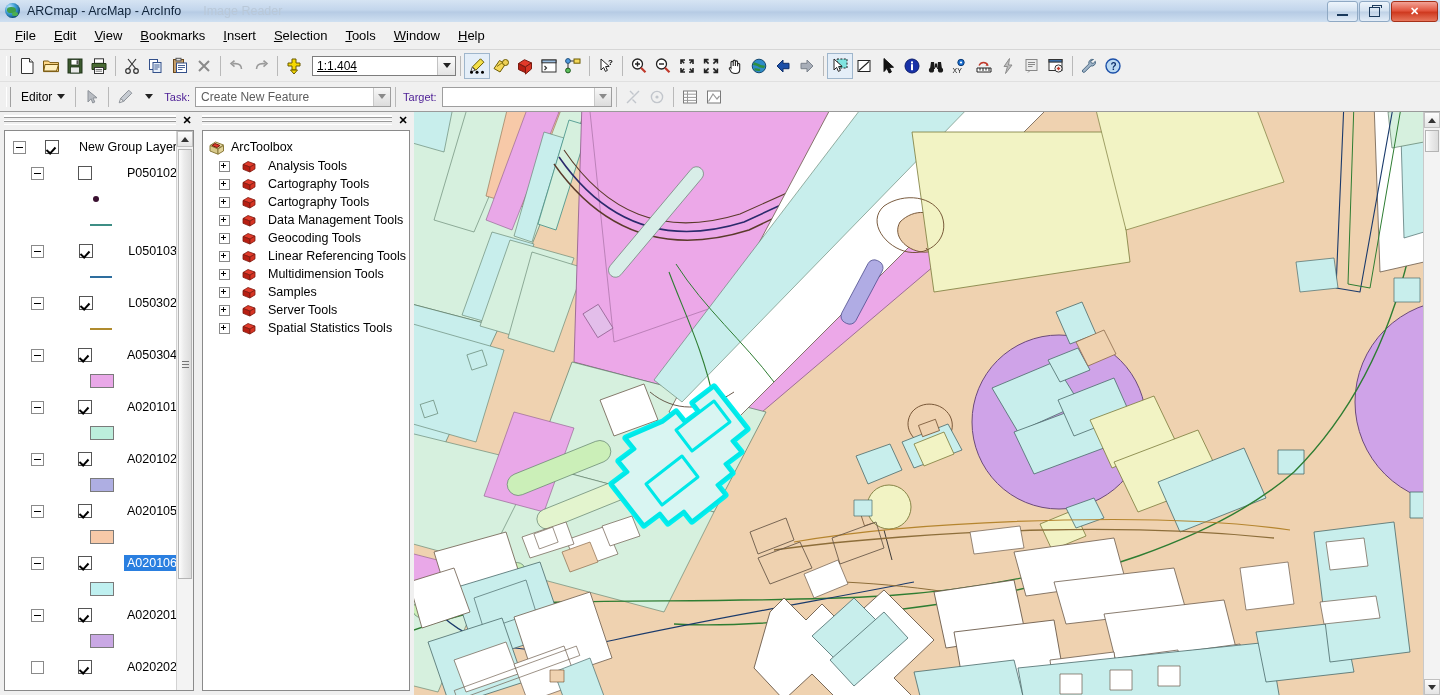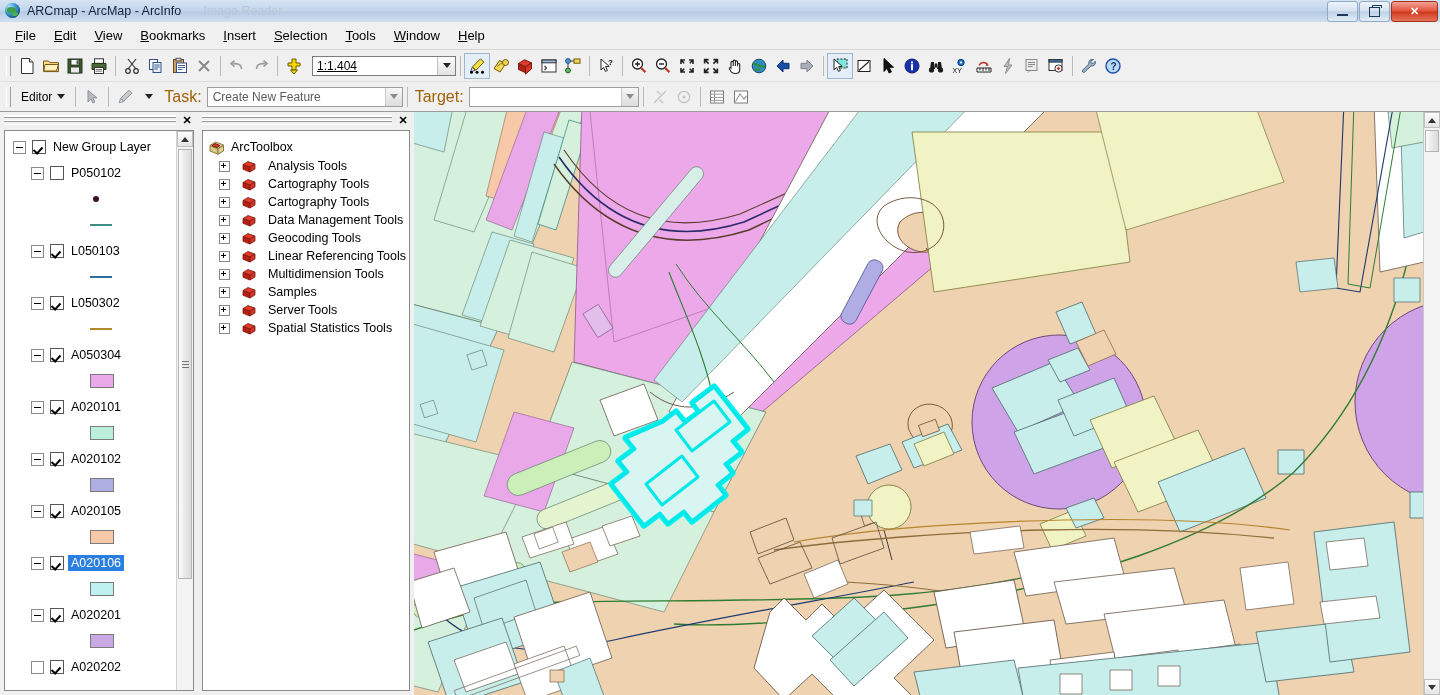--- a/index.html
+++ b/index.html
@@ -85,21 +85,21 @@
     width:17px;height:18px;border-left:1px solid #c2c2c2;
     background:linear-gradient(180deg,#fbfbfb,#e3e3e3);
     display:flex;align-items:center;justify-content:center;flex:none;
   }
   .caretdown{width:0;height:0;border-left:4px solid transparent;border-right:4px solid transparent;border-top:5px solid #222;}
 
   .ed-btn{
     height:20px;padding:0 6px;display:flex;align-items:center;gap:5px;
     font-size:12px;flex:none;cursor:default;
   }
-  .lbl-dim{font-size:16px;color:#a16207;margin:0 5px 0 3px;flex:none;}
+  .lbl-dim{font-size:11px;color:#4c1d95;margin:0 5px 0 3px;flex:none;}
   .combo{
     height:20px;border:1px solid #9e9e9e;background:#fff;display:flex;align-items:center;
     font-size:12px;box-sizing:border-box;flex:none;
   }
   .combo .ctext{padding-left:5px;flex:1;color:#5c5c5c;white-space:nowrap;overflow:hidden;}
   .combo .cbtn{
     width:16px;height:18px;background:linear-gradient(180deg,#f7f7f7,#dcdcdc);
     border-left:1px solid #c9c9c9;display:flex;align-items:center;justify-content:center;
   }
   .combo .cbtn .caretdown{border-top-color:#8a8a8a;}
@@ -129,21 +129,21 @@
   }
   .panel-body{
     position:absolute;left:4px;right:4px;top:18px;bottom:4px;
     background:#fff;border:1px solid #8a8a8a;overflow:hidden;
   }
 
   
   .toc-scroll{position:absolute;left:0;top:0;right:16px;bottom:0;overflow:hidden;}
   .toc-inner{padding-top:3px;}
   .layer{display:block;}
-  .layer-row{display:flex;align-items:center;height:26px;padding-left:26px;}
+  .layer-row{display:flex;align-items:center;height:26px;padding-left:26px;justify-content:space-between;}
   .layer.group .layer-row{padding-left:8px;}
   .expander{
     width:11px;height:11px;border:1px solid #8a8a8a;background:#fff;
     display:flex;align-items:center;justify-content:center;flex:none;margin-right:6px;
     font-size:10px;line-height:1;color:#000;
   }
   .expander i{display:block;width:7px;height:1px;background:#000;}
   .ckbox{
     width:12px;height:12px;border:1px solid #555;background:#fff;flex:none;margin-right:7px;
     position:relative;

